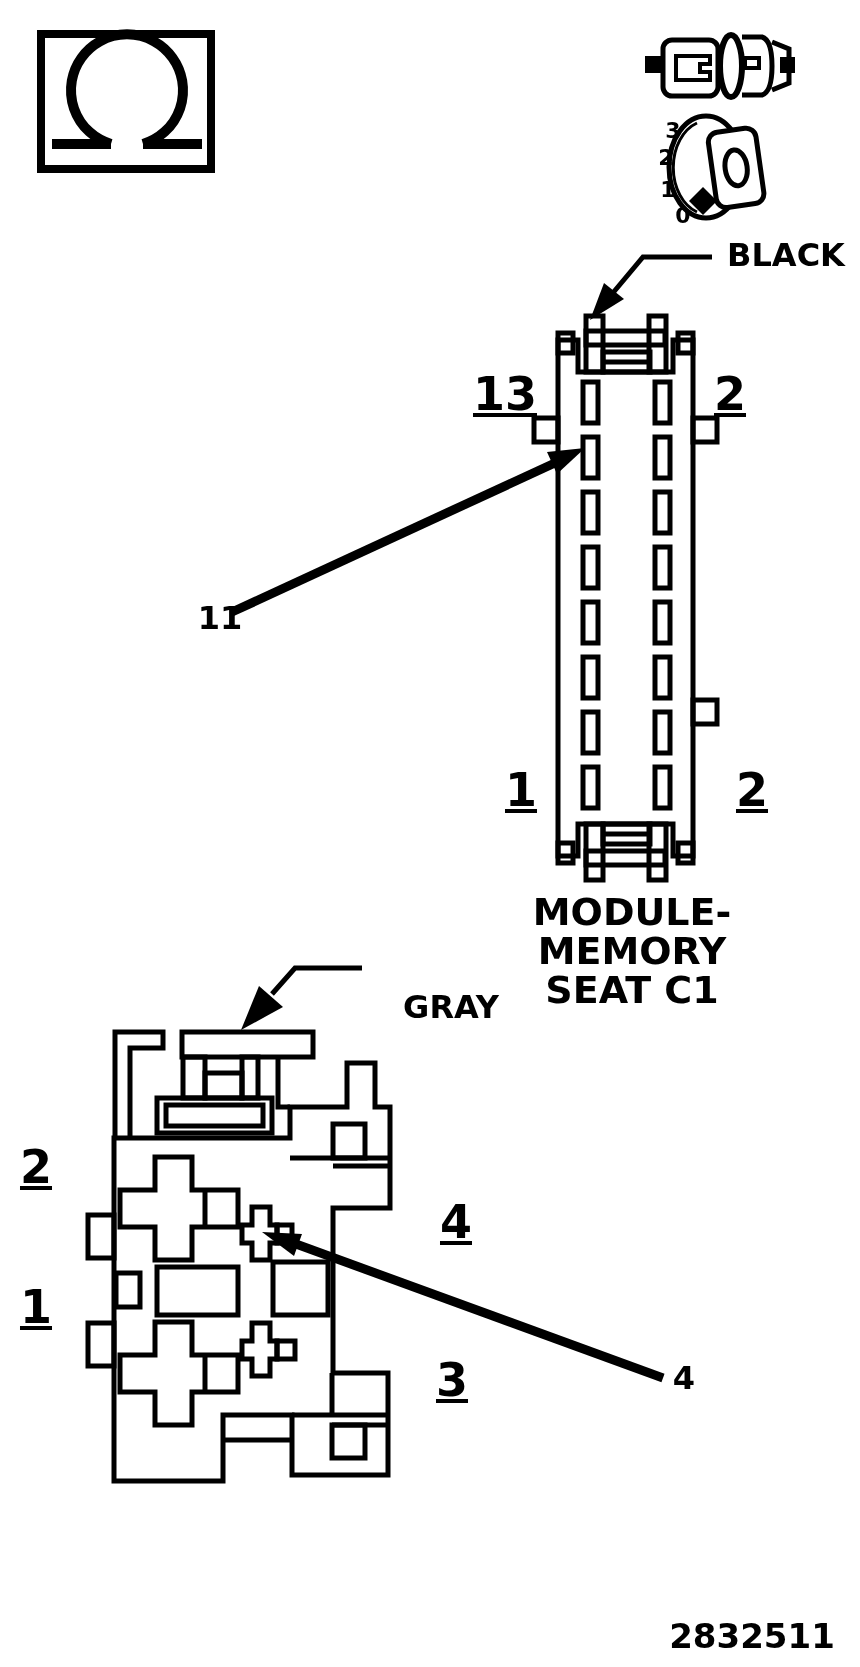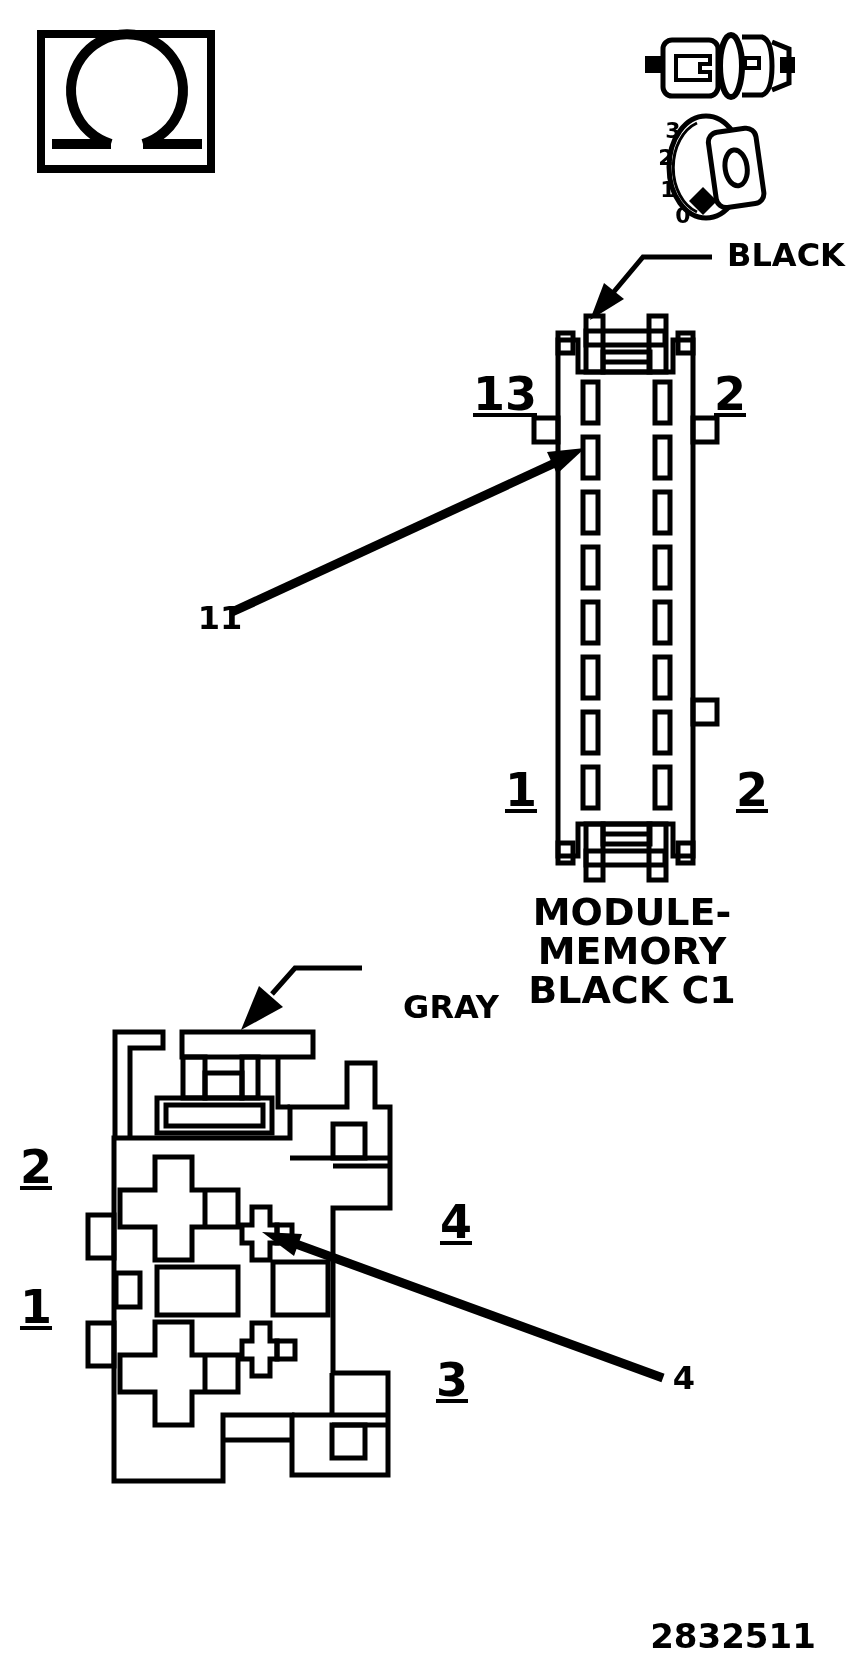--- a/index.html
+++ b/index.html
@@ -172,25 +172,25 @@
 
   <div class="lbl sz46" style="left:505px;top:394px;">13</div>
   <div class="lbl sz46" style="left:730px;top:394px;">2</div>
   <div class="lbl sz46" style="left:521px;top:790px;">1</div>
   <div class="lbl sz46" style="left:752px;top:790px;">2</div>
   <div class="lbl sz40" style="left:220px;top:618px;text-align:right;">11</div>
 
   <div class="title sz38" style="left:632px;top:893px;">
     <div>MODULE-</div>
     <div>MEMORY</div>
-    <div>BLACK C1</div>
+    <div>SEAT C1</div>
   </div>
 
   <div class="lbl sz46" style="left:36px;top:1167px;">2</div>
   <div class="lbl sz46" style="left:456px;top:1222px;">4</div>
   <div class="lbl sz46" style="left:36px;top:1307px;">1</div>
   <div class="lbl sz46" style="left:452px;top:1380px;">3</div>
   <div class="lbl sz40" style="left:684px;top:1378px;">4</div>
 
 
-  <div class="lbl sz34" style="left:733px;top:1636px;">2832511</div>
+  <div class="lbl sz34" style="left:752px;top:1636px;">2832511</div>
 
 </div>
 
 </body></html>

